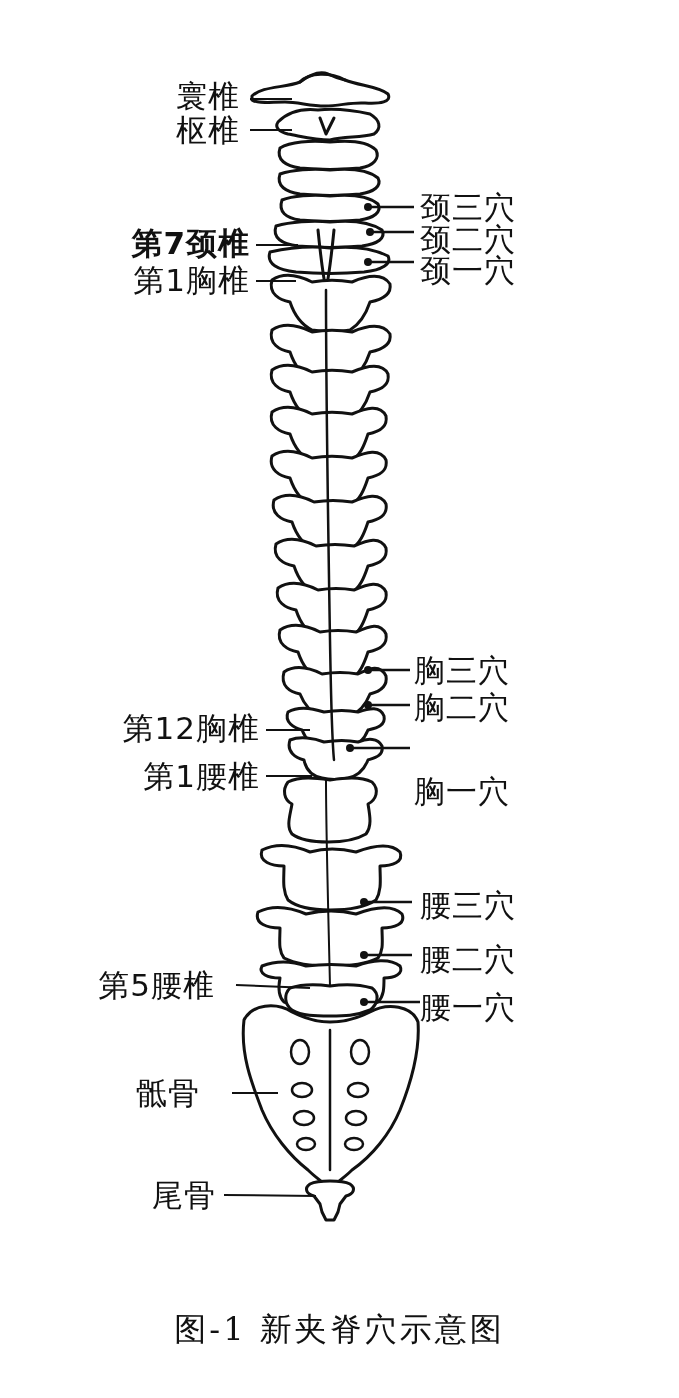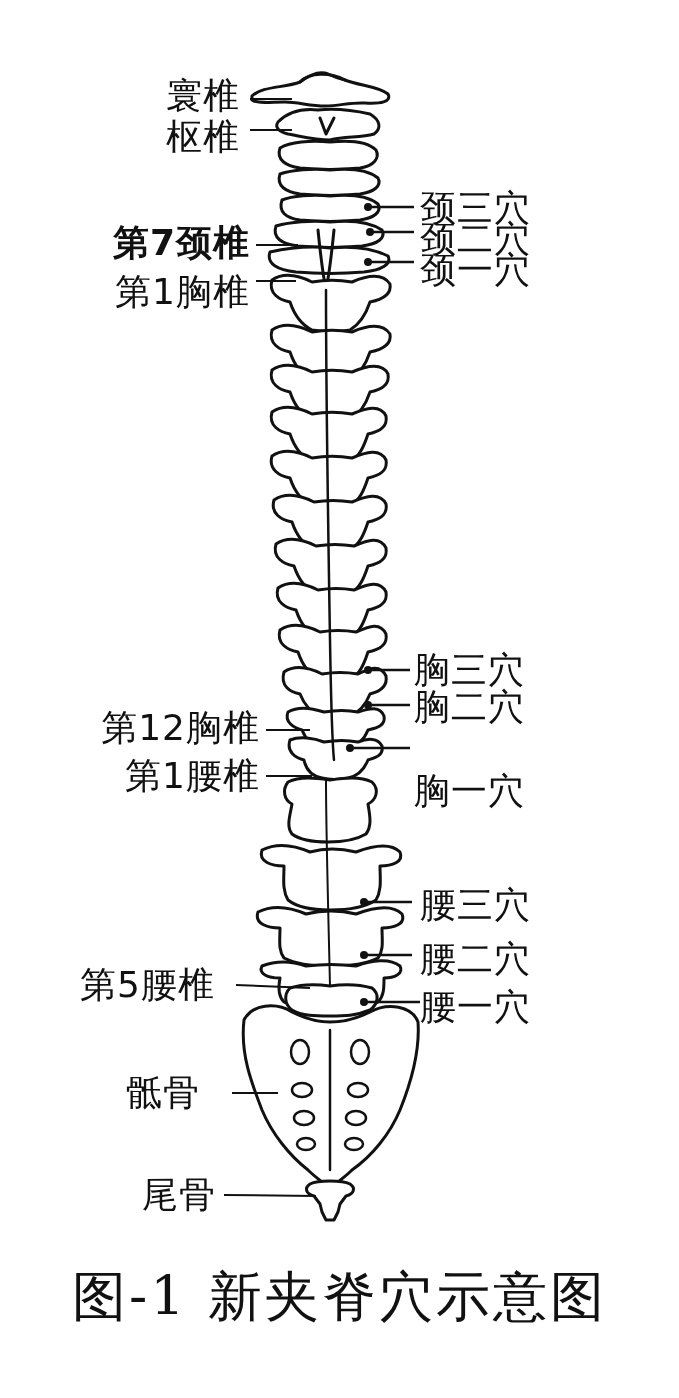--- a/index.html
+++ b/index.html
@@ -1,23 +1,23 @@
 <!DOCTYPE html>
 <html><head>
   <meta charset="utf-8">
   <style>
     html, body { margin: 0; padding: 0; background: #ffffff; }
     body { width: 679px; height: 1398px; position: relative; overflow: hidden;
            font-family: "DejaVu Serif", "Liberation Serif", serif; color: #111; }
     .figure { position: absolute; left: 0; top: 0; width: 679px; height: 1398px; }
-    .label { position: absolute; font-size: 36px; line-height: 30px; white-space: nowrap;
+    .label { position: absolute; font-size: 31px; line-height: 30px; white-space: nowrap;
              font-family: "DejaVu Sans", "Liberation Sans", sans-serif; letter-spacing: 1px; }
     .label.left { text-align: right; }
-    .caption { position: absolute; left: 0; width: 679px; top: 1272px; text-align: center;
-               font-size: 54px; line-height: 50px; letter-spacing: 3px;
+    .caption { position: absolute; left: 0; width: 679px; top: 1304px; text-align: center;
+               font-size: 32px; line-height: 50px; letter-spacing: 3px;
                font-family: "DejaVu Serif", "Liberation Serif", serif; }
     svg { position: absolute; left: 0; top: 0; }
   </style>
 </head>
 <body>
 
 <div class="figure">
 
   <svg width="679" height="1398" viewBox="0 0 679 1398">
     <g fill="none" stroke="#111" stroke-width="3" stroke-linejoin="round" stroke-linecap="round">
@@ -108,23 +108,23 @@
       <circle cx="368" cy="670" r="4"></circle>
       <circle cx="368" cy="705" r="4"></circle>
       <circle cx="350" cy="748" r="4"></circle>
       <circle cx="364" cy="902" r="4"></circle>
       <circle cx="364" cy="955" r="4"></circle>
       <circle cx="364" cy="1002" r="4"></circle>
     </g>
   </svg>
 
   <div class="label left" style="right:439px; top:81px;">寰椎</div>
-  <div class="label left" style="right:439px; top:115px;margin-top:7px;">枢椎</div>
+  <div class="label left" style="right:439px; top:115px;">枢椎</div>
   <div class="label left" style="right:429px; top:228px;font-weight:bold;">第7颈椎</div>
-  <div class="label left" style="right:429px; top:265px;margin-top:12px;">第1胸椎</div>
+  <div class="label left" style="right:429px; top:265px;">第1胸椎</div>
   <div class="label left" style="right:419px; top:713px;">第12胸椎</div>
   <div class="label left" style="right:419px; top:761px;">第1腰椎</div>
   <div class="label left" style="right:464px; top:970px;">第5腰椎</div>
   <div class="label left" style="right:479px; top:1078px;">骶骨</div>
   <div class="label left" style="right:463px; top:1180px;">尾骨</div>
 
   <div class="label" style="left:420px; top:193px;font-family:Liberation Serif, serif;">颈三穴</div>
   <div class="label" style="left:420px; top:224px;">颈二穴</div>
   <div class="label" style="left:420px; top:255px;">颈一穴</div>
   <div class="label" style="left:414px; top:655px;">胸三穴</div>

